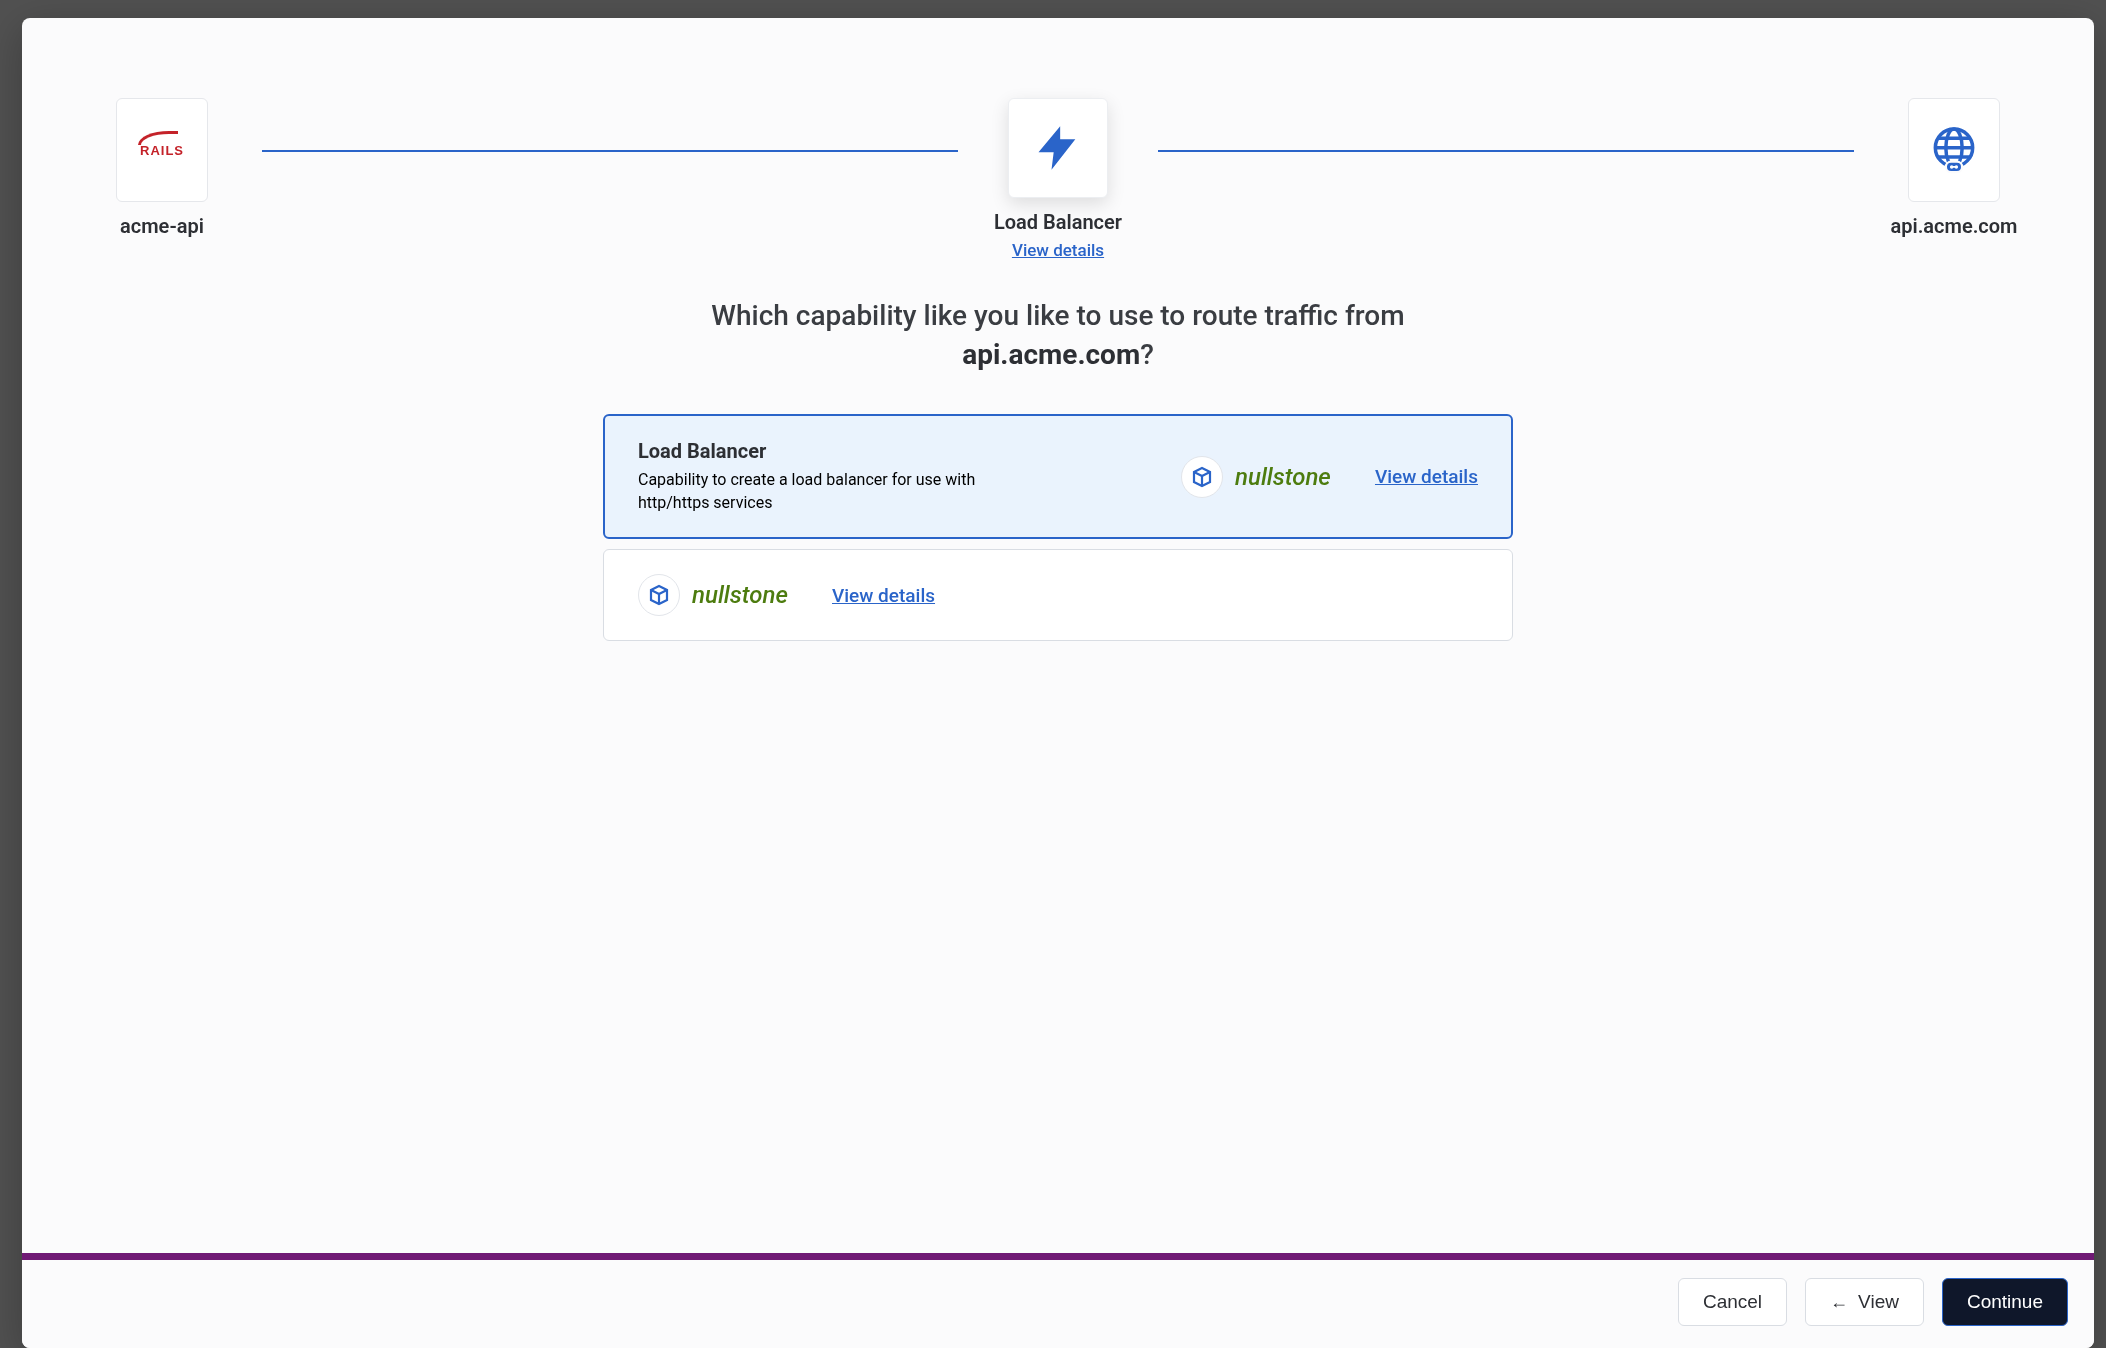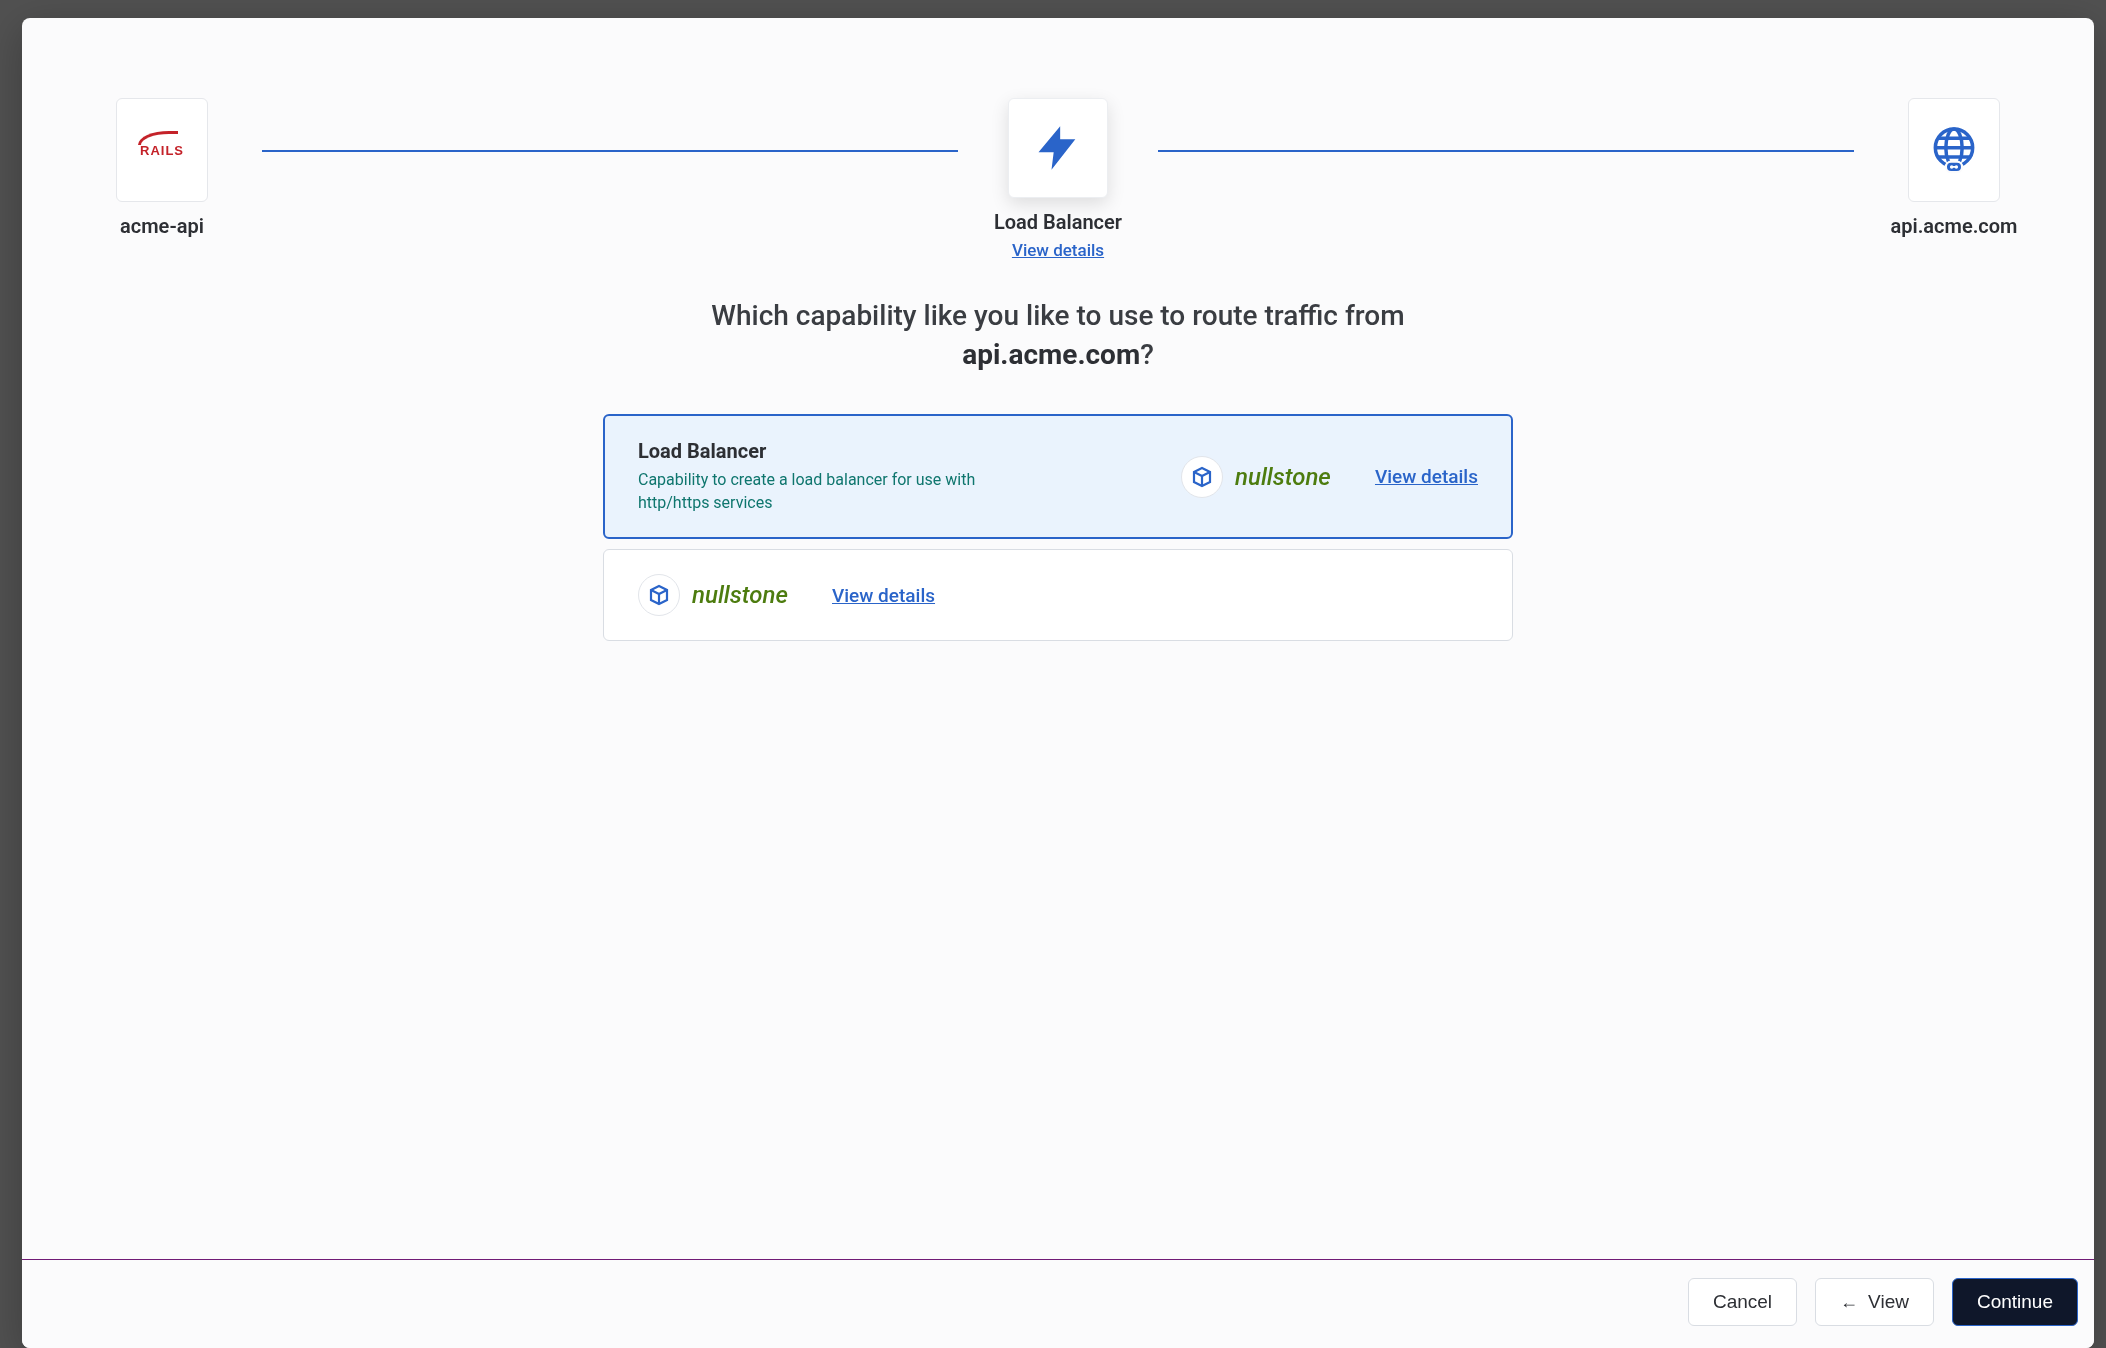--- a/index.html
+++ b/index.html
@@ -124,21 +124,21 @@
     }
     .opt-main { flex: 1; }
     .opt-title {
       font-size: 20px;
       font-weight: 700;
       color: #2d2f34;
       margin-bottom: 6px;
     }
     .opt-desc {
       font-size: 16px;
-      color: #0f766e;
+      color: #000000;
       line-height: 1.4;
       max-width: 400px;
     }
     .provider {
       display: flex;
       align-items: center;
       gap: 12px;
       min-width: 170px;
     }
     .prov-badge {
@@ -158,23 +158,23 @@
       font-style: italic;
     }
     .opt-details {
       font-size: 19px;
       font-weight: 500;
       color: #2a64c9;
       text-decoration: underline;
       white-space: nowrap;
     }
     .footer {
-      border-top: 1px solid #701a75;
+      border-top: 7px solid #701a75;
       background: #fbfbfc;
-      padding: 18px 16px 22px;
+      padding: 18px 26px 22px;
       display: flex;
       justify-content: flex-end;
       gap: 18px;
     }
     .btn {
       height: 48px;
       padding: 0 24px;
       border-radius: 6px;
       font-size: 19px;
       font-weight: 500;

